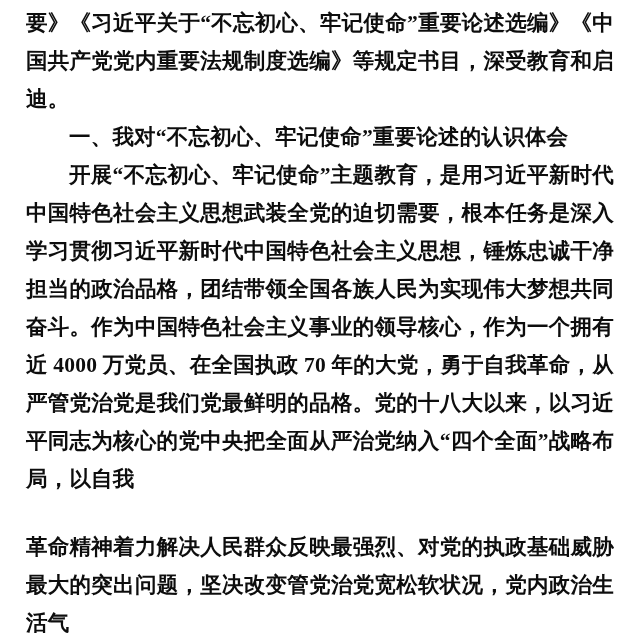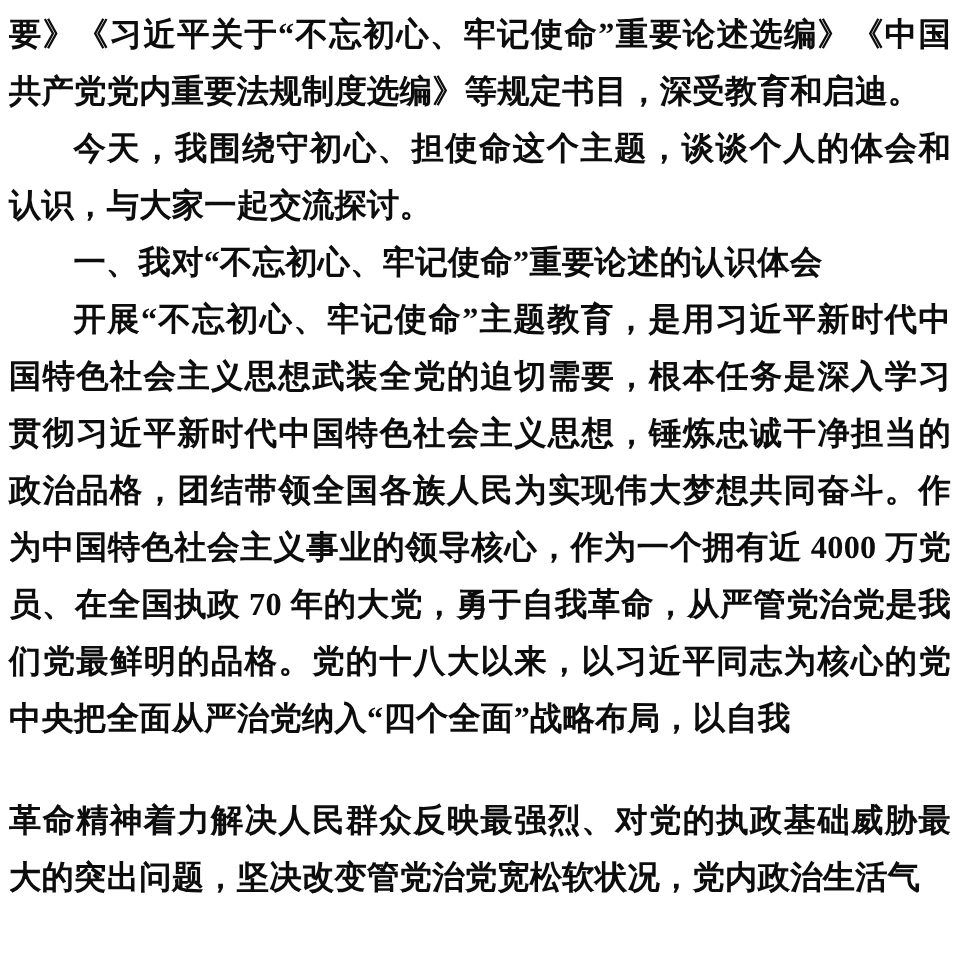--- a/index.html
+++ b/index.html
@@ -12,21 +12,21 @@
     height: 640px;
     overflow: hidden;
     font-family: "Liberation Serif", "DejaVu Serif", serif;
     color: #101010;
   }
   .page {
     width: 640px;
     height: 640px;
     position: relative;
     box-sizing: border-box;
-    padding: 0 6px;
+    padding: 0 26px;
     border-radius: 19px;
   }
   .doc-body {
     padding-top: 4px;
   }
   p.para {
     margin: 0;
     font-size: 21.5px;
     line-height: 38px;
     letter-spacing: 0.2px;
@@ -50,21 +50,20 @@
   }
 </style>
 </head>
 <body>
 
 <div class="page">
   <div class="doc-body">
 
     <p class="para">要》《习近平关于“不忘初心、牢记使命”重要论述选编》《中国共产党党内重要法规制度选编》等规定书目，深受教育和启迪。</p>
 
-    <p class="para indent">今天，我围绕守初心、担使命这个主题，谈谈个人的体会和认识，与大家一起交流探讨。</p>
 
     <p class="para heading">一、我对“不忘初心、牢记使命”重要论述的认识体会</p>
 
     <p class="para indent">开展“不忘初心、牢记使命”主题教育，是用习近平新时代中国特色社会主义思想武装全党的迫切需要，根本任务是深入学习贯彻习近平新时代中国特色社会主义思想，锤炼忠诚干净担当的政治品格，团结带领全国各族人民为实现伟大梦想共同奋斗。作为中国特色社会主义事业的领导核心，作为一个拥有近 4000 万党员、在全国执政 70 年的大党，勇于自我革命，从严管党治党是我们党最鲜明的品格。党的十八大以来，以习近平同志为核心的党中央把全面从严治党纳入“四个全面”战略布局，以自我</p>
 
     <div class="spacer"></div>
 
     <p class="para last-line">革命精神着力解决人民群众反映最强烈、对党的执政基础威胁最大的突出问题，坚决改变管党治党宽松软状况，党内政治生活气</p>
 
   </div>

